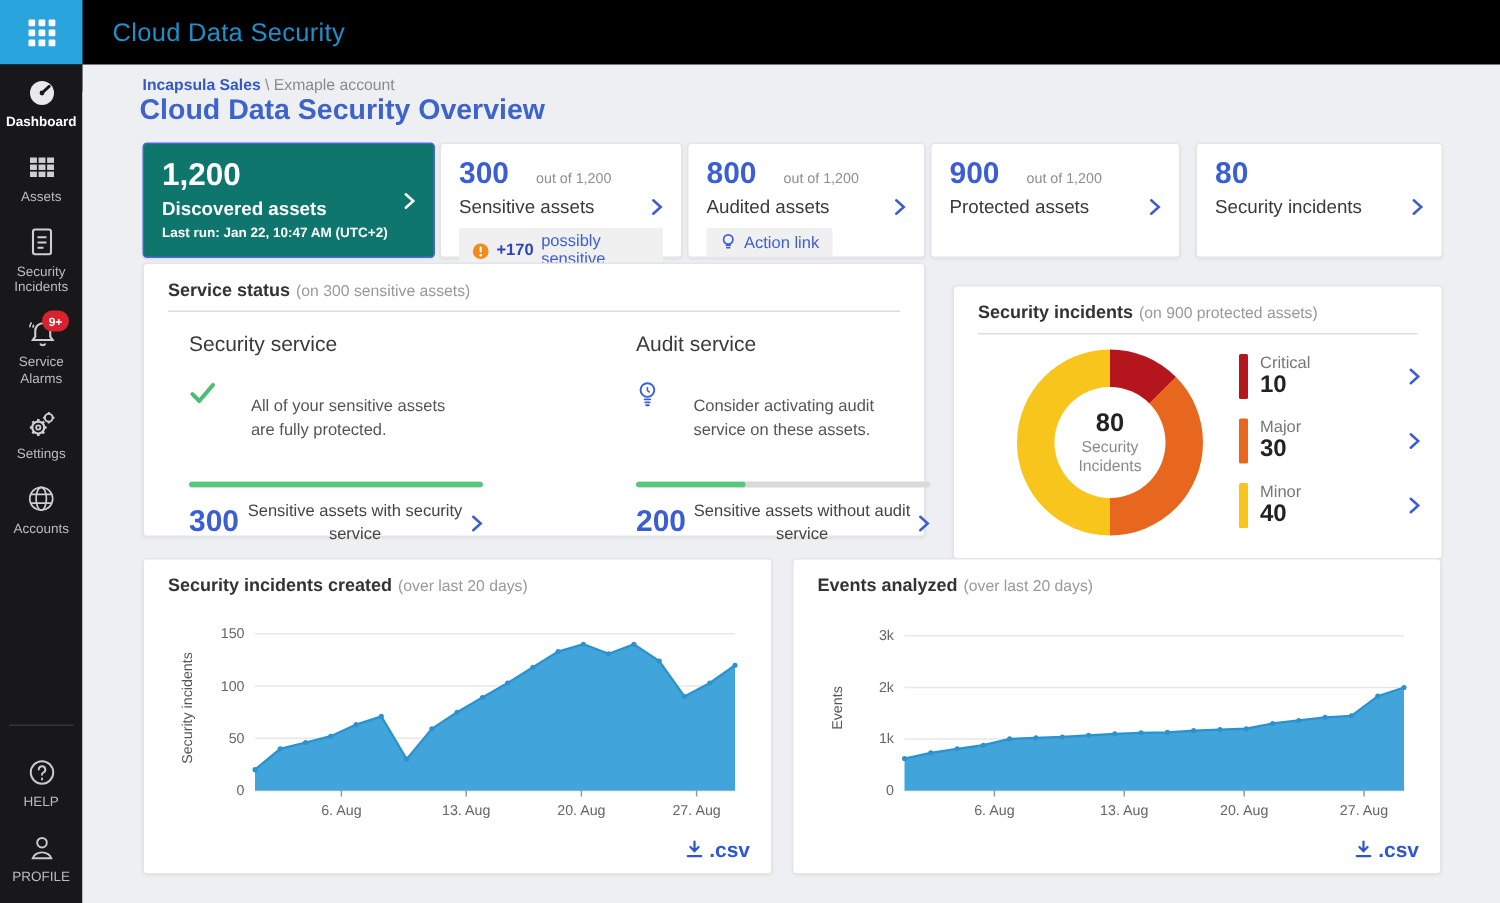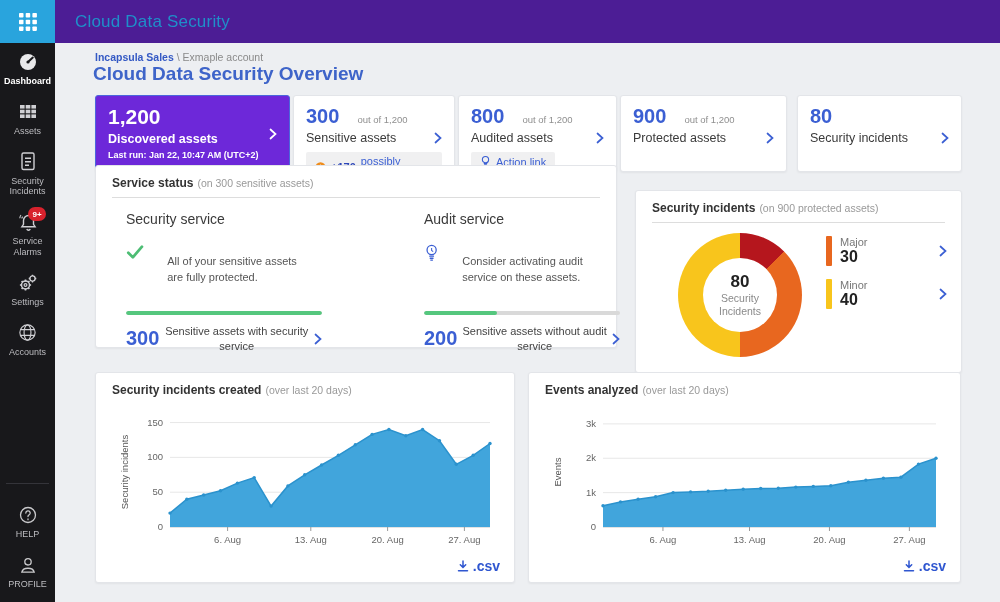--- a/index.html
+++ b/index.html
@@ -1,21 +1,21 @@
 <!DOCTYPE html>
 <html><head>
 <meta charset="utf-8">
 <style>
   html,body{margin:0;padding:0;}
   body{width:1000px;height:602px;overflow:hidden;position:relative;background:#edeff2;
        font-family:"Liberation Sans", sans-serif;-webkit-font-smoothing:antialiased;}
   #app{position:absolute;inset:0;}
 
   
-  .topbar{position:absolute;left:0;top:0;width:1000px;height:61px;background:#4c1d95;}
+  .topbar{position:absolute;left:0;top:0;width:1000px;height:61px;background:#000000;}
   .app-square{position:absolute;left:0;top:0;width:55px;height:43px;background:#29a4dd;
               display:flex;align-items:center;justify-content:center;cursor:pointer;}
   .topbar-title{position:absolute;left:75px;top:0;height:43px;display:flex;align-items:center;
                 color:#1f8fc9;font-size:17px;font-weight:400;letter-spacing:.2px;}
 
   
   .sidebar{position:absolute;left:0;top:43px;width:55px;height:559px;background:#18181b;}
   .side-item{padding:8px 1px 6px;text-align:center;cursor:pointer;position:relative;}
   .side-item .ic{height:22px;display:flex;align-items:center;justify-content:center;position:relative;}
   .side-item .lb{font-size:9px;line-height:1.2;color:#bcbcc0;margin-top:3px;}
@@ -37,21 +37,21 @@
         border-radius:3px;box-shadow:0 1px 2px rgba(0,0,0,.05);box-sizing:border-box;
         padding:9px 12px;cursor:pointer;}
   .card .vrow{display:flex;align-items:baseline;}
   .card .val{font-size:20px;color:#3b5fd3;font-weight:600;}
   .card .suffix{font-size:9.5px;color:#8f8f8f;margin-left:18px;}
   .card .lbl-row{display:flex;justify-content:space-between;align-items:center;margin-top:3px;
                  font-size:12.5px;color:#3a3a3a;}
   .chip{display:inline-flex;align-items:center;gap:5px;background:#f0f0f1;border-radius:2px;
         padding:3px 9px;margin-top:7px;font-size:11px;color:#3b5fd3;cursor:pointer;}
   .chip .cb{color:#2c46b8;font-weight:700;}
-  .card.blue{background:#6d28d9;border-color:#4b66dc;}
+  .card.blue{background:#0f766e;border-color:#4b66dc;}
   .card.blue .val{color:#fff;font-size:21px;}
   .card.blue .blabel{color:#fff;font-size:12.5px;font-weight:600;margin-top:3px;}
   .card.blue .lastrun{color:#fff;font-size:9px;font-weight:600;margin-top:4px;}
   .card.blue .chev-abs{position:absolute;right:12px;top:50%;transform:translateY(-50%);}
 
   .chev{color:#3b5fd3;display:inline-flex;}
   .chev.white{color:#fff;}
 
   
   .panel{position:absolute;background:#fff;border:1px solid #e3e5e9;border-radius:3px;
@@ -307,21 +307,21 @@
       <div class="lbl-row">
         <span>Security incidents</span>
         <span class="chev">
             <svg width="8" height="12" viewBox="0 0 8 12" fill="none" stroke="currentColor" stroke-width="1.7" stroke-linecap="round">
               <path d="M1.5 1.5 L6.5 6 L1.5 10.5"></path>
             </svg>
           </span>
       </div>
     </div>
 
-    <div class="panel" style="left:40px;top:122px;width:522px;height:183px;">
+    <div class="panel" style="left:40px;top:132px;width:522px;height:183px;">
       <div class="panel-h">
         <span class="ttl">Service status</span><span class="note">(on 300 sensitive assets)</span>
       </div>
       <div class="rule"></div>
       <div class="cols">
         <div class="col">
           <h3>Security service</h3>
           <div class="msg">
             <svg width="22" height="20" viewBox="0 0 24 20" fill="none" stroke="#4dbd74" stroke-width="3.6" stroke-linecap="round" stroke-linejoin="round">
                 <path d="M3 11 L9 17 L21 3"></path>
@@ -373,20 +373,32 @@
       </div>
       <div class="rule"></div>
       <div class="donut" id="donut" style="background: conic-gradient(rgb(181, 22, 29) 0deg, rgb(181, 22, 29) 45deg, rgb(232, 103, 31) 45deg, rgb(232, 103, 31) 180deg, rgb(248, 197, 28) 180deg, rgb(248, 197, 28) 360deg);">
         <div class="hole">
           <div class="tot">80</div>
           <div class="tl">Security</div>
           <div class="tl">Incidents</div>
         </div>
       </div>
       <div class="legend">
+        <div class="lrow">
+          <div class="lbar" style="background: rgb(181, 22, 29);"></div>
+          <div>
+            <div class="lname">Critical</div>
+            <div class="lval">10</div>
+          </div>
+          <span class="chev">
+              <svg width="8" height="12" viewBox="0 0 8 12" fill="none" stroke="currentColor" stroke-width="1.7" stroke-linecap="round">
+                <path d="M1.5 1.5 L6.5 6 L1.5 10.5"></path>
+              </svg>
+            </span>
+        </div>
         <div class="lrow">
           <div class="lbar" style="background: rgb(232, 103, 31);"></div>
           <div>
             <div class="lname">Major</div>
             <div class="lval">30</div>
           </div>
           <span class="chev">
               <svg width="8" height="12" viewBox="0 0 8 12" fill="none" stroke="currentColor" stroke-width="1.7" stroke-linecap="round">
                 <path d="M1.5 1.5 L6.5 6 L1.5 10.5"></path>
               </svg>

